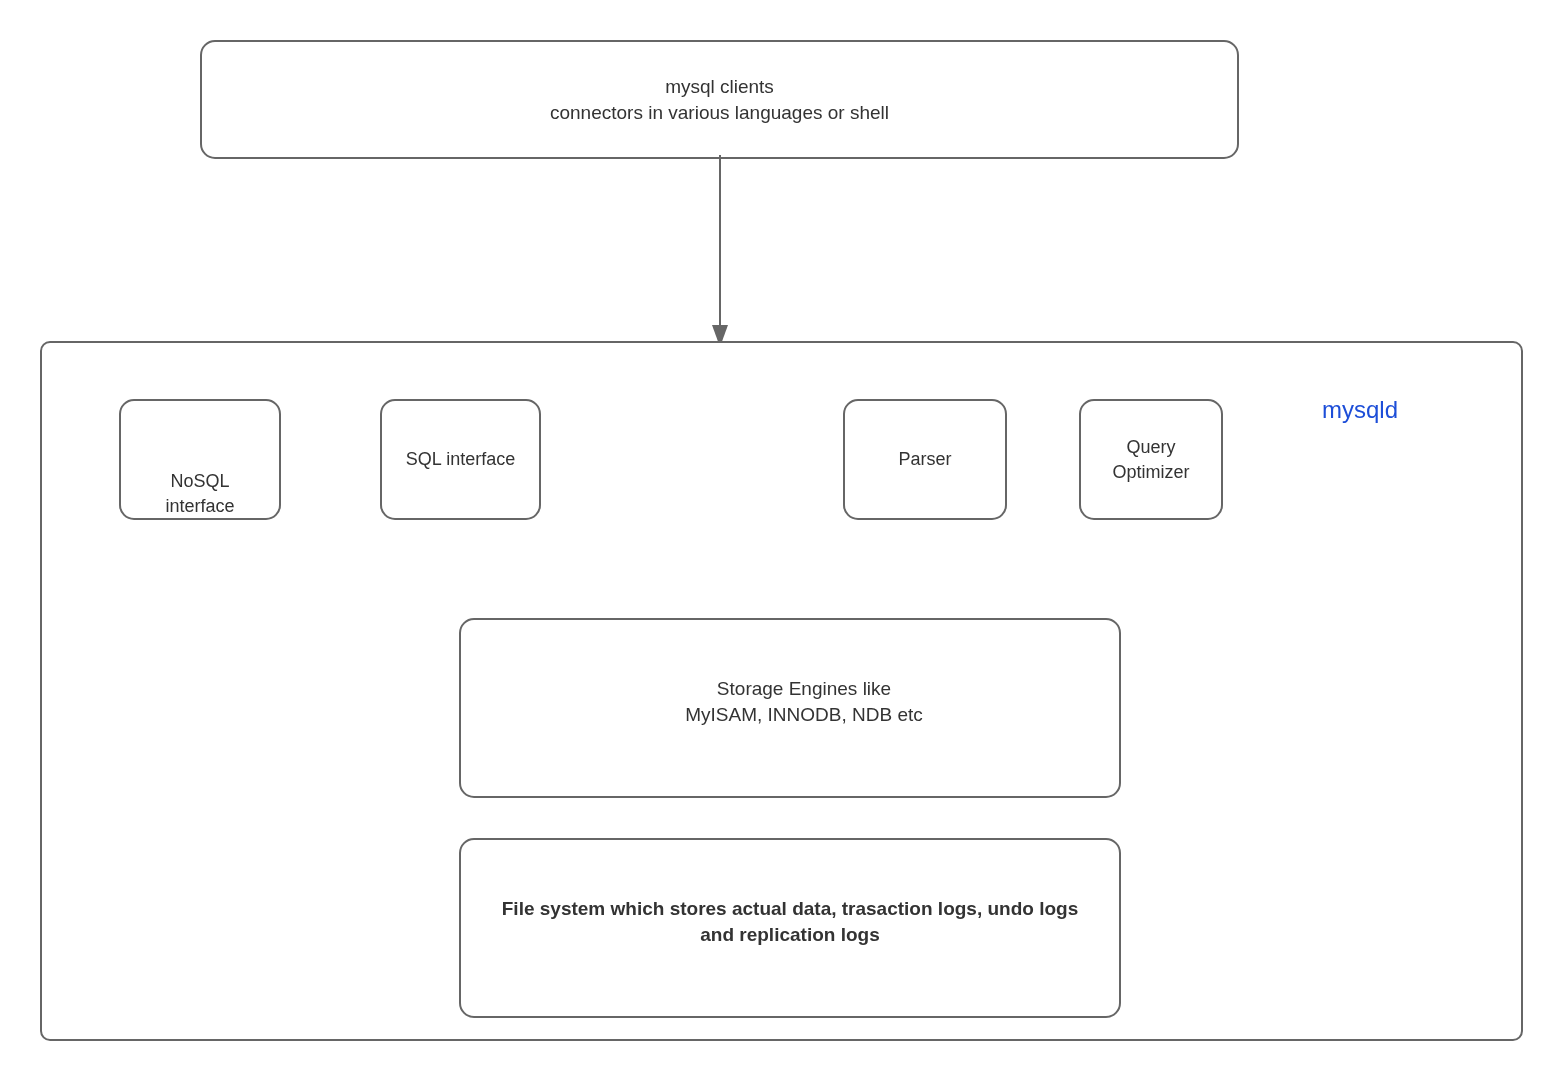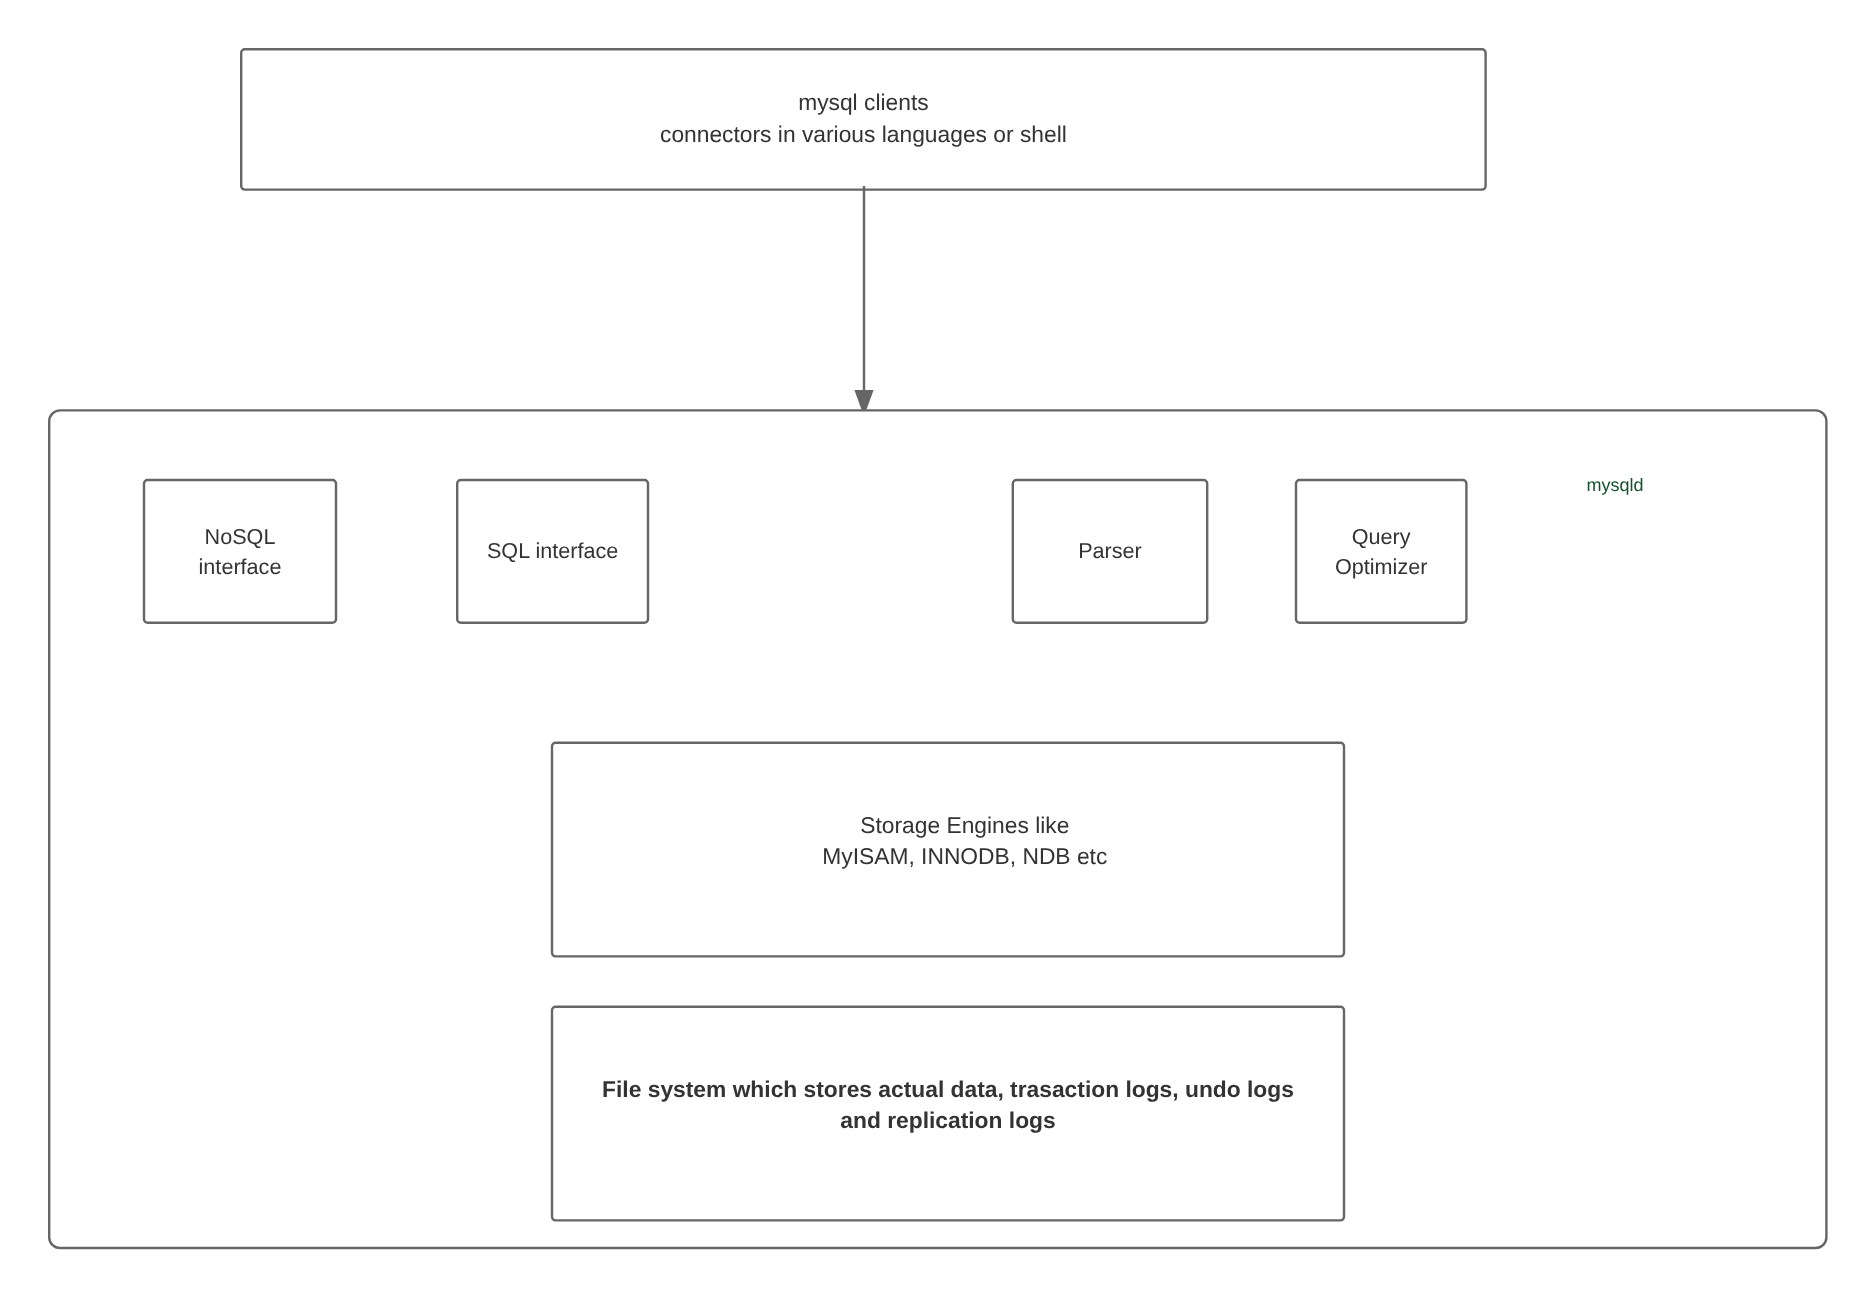--- a/index.html
+++ b/index.html
@@ -12,21 +12,21 @@
     width: 1560px;
     height: 1080px;
     background: #ffffff;
     font-family: "Liberation Sans", sans-serif;
     overflow: hidden;
   }
   .node {
     position: absolute;
     box-sizing: border-box;
     border: 2px solid #666666;
-    border-radius: 4px;
+    border-radius: 15px;
     background: #ffffff;
     display: flex;
     align-items: center;
     justify-content: center;
     text-align: center;
     color: #333333;
     line-height: 1.35;
   }
   .node .label { display: block; white-space: pre-line; }
 
@@ -42,32 +42,32 @@
     left: 40px; top: 341px;
     width: 1483px; height: 700px;
     border-radius: 10px;
     display: block;
   }
 
   
   #mysqld-caption {
     position: absolute;
     left: 1322px; top: 396px;
-    font-size: 15px;
-    color: #14532d;
+    font-size: 24px;
+    color: #1d4ed8;
     white-space: nowrap;
   }
 
   
   .component {
     top: 399px;
     height: 121px;
     font-size: 18px;
   }
-  #node-nosql      { left: 119px;  width: 162px; }
+  #node-nosql      { left: 119px;  width: 162px; align-items: flex-end; }
   #node-sql        { left: 380px;  width: 161px; }
   #node-caches     { left: 609px;  width: 163px; }
   #node-parser     { left: 843px;  width: 164px; }
   #node-optimizer  { left: 1079px; width: 144px; }
 
   
   #node-storage {
     left: 459px; top: 618px;
     width: 662px; height: 180px;
     font-size: 19px;

